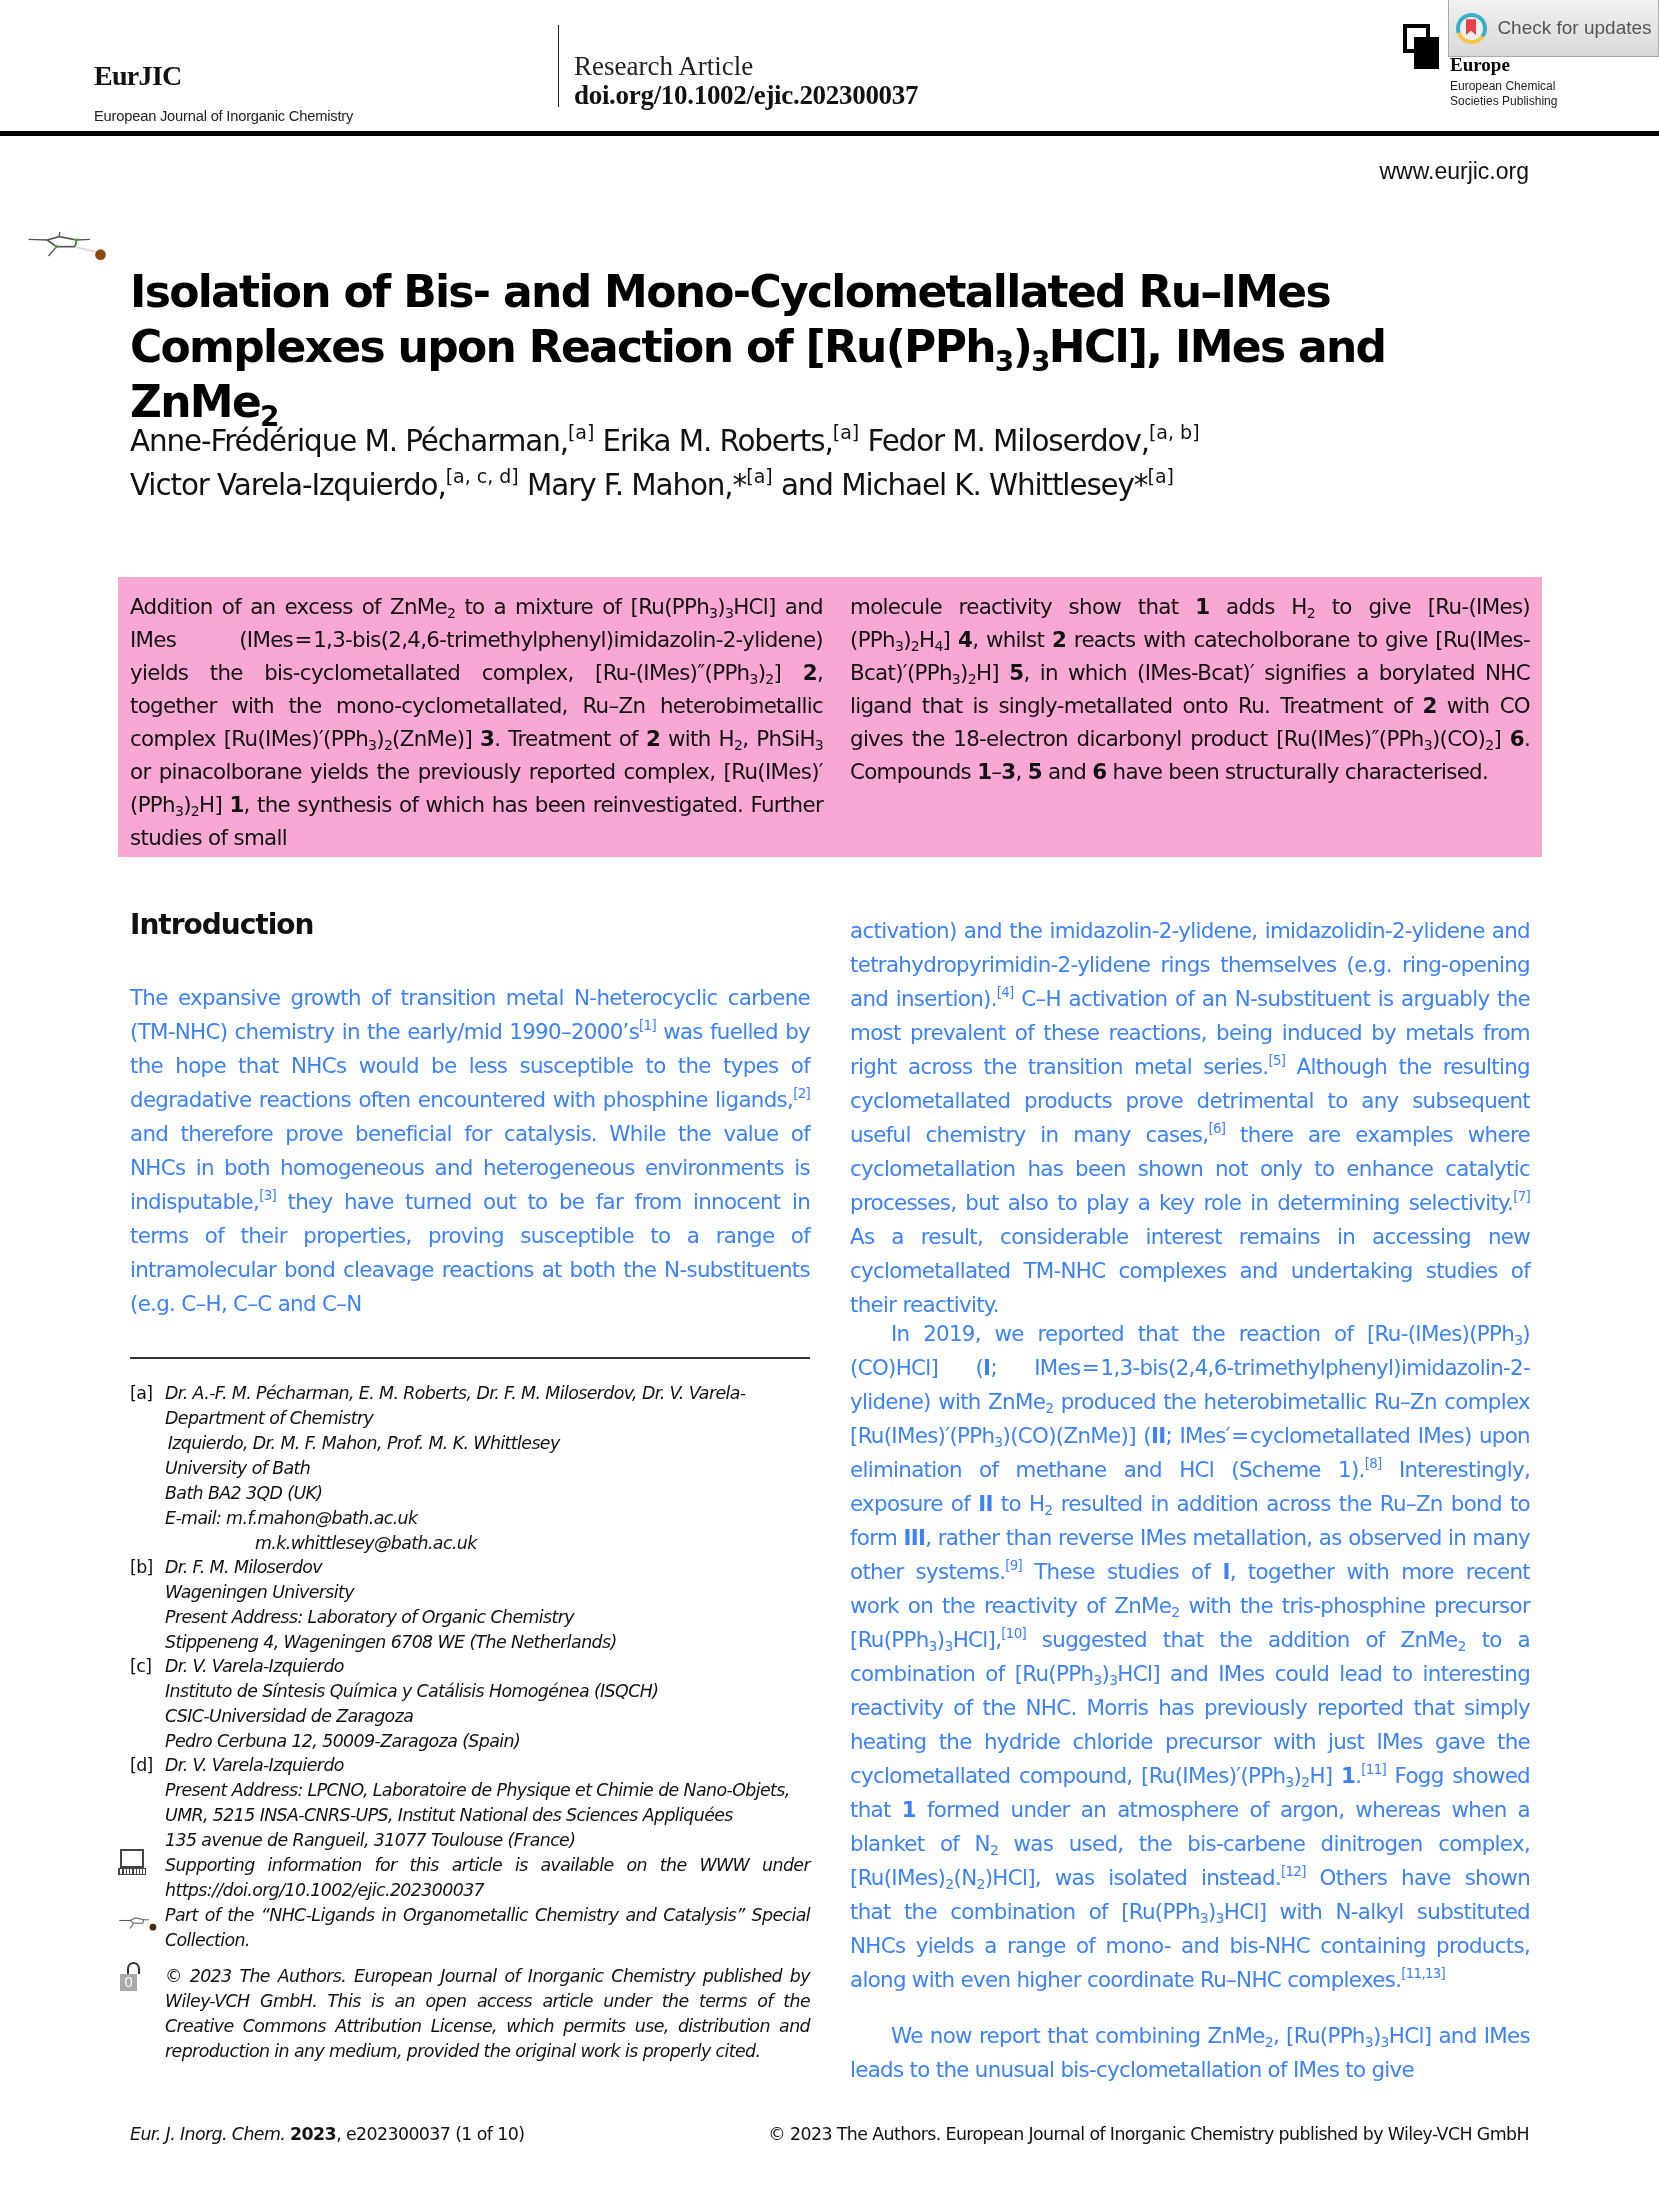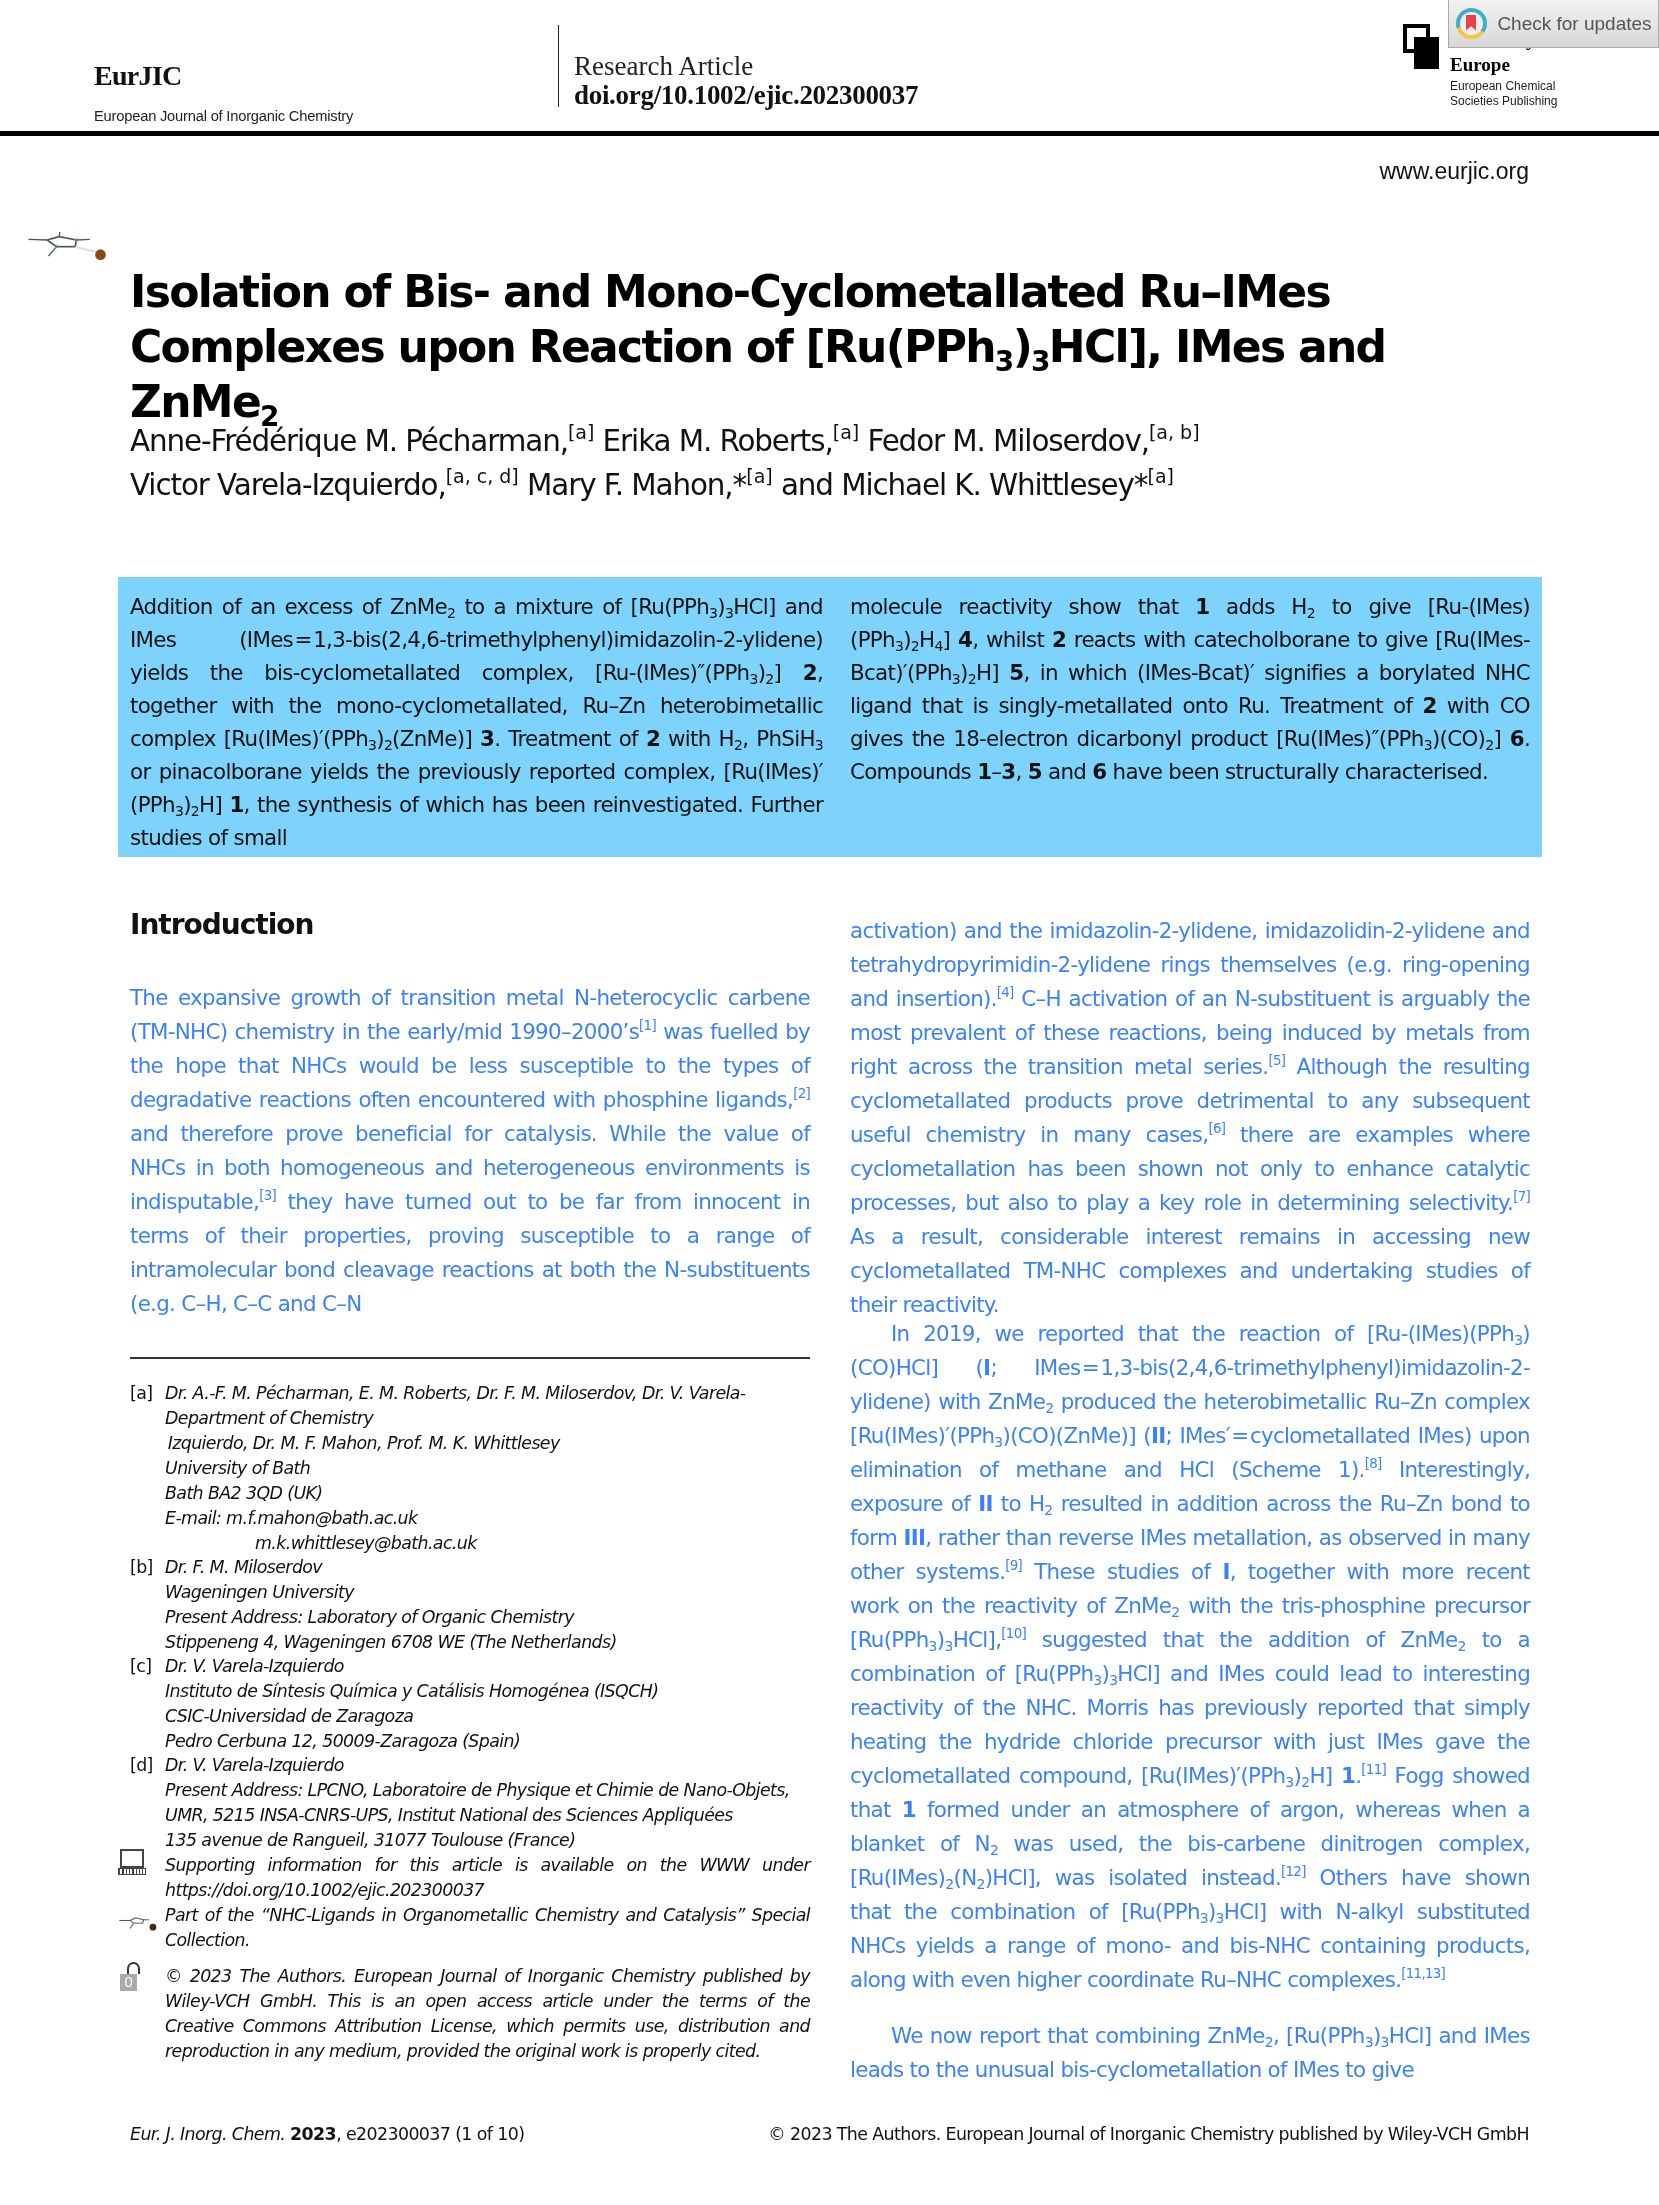--- a/index.html
+++ b/index.html
@@ -14,38 +14,38 @@
   .hdr-article { position: absolute; left: 574px; top: 52px; }
   .hdr-article .type { font-family: "Liberation Serif", serif; font-size: 27px; color: #222; line-height: 1.05; }
   .hdr-article .doi { font-family: "Liberation Serif", serif; font-weight: bold; font-size: 27px; color: #111; line-height: 1.15; letter-spacing: -0.3px; }
 
   .pub-logo { position: absolute; left: 1403px; top: 24px; width: 40px; height: 47px; }
   .pub-logo .sq1 { position: absolute; left: 0; top: 0; width: 27px; height: 29.4px; border: 4.7px solid #000; background: #fff; }
   .pub-logo .sq2 { position: absolute; left: 10.7px; top: 13.4px; width: 25.4px; height: 32px; background: #000; }
   .pub-name { position: absolute; left: 1450px; top: 27px; font-family: "Liberation Serif", serif; font-weight: bold; font-size: 19px; line-height: 25.4px; color: #000; }
   .pub-sub { position: absolute; left: 1450px; top: 79px; font-family: "Liberation Sans", sans-serif; font-size: 12px; line-height: 14.7px; color: #222; }
 
-  .check-updates { position: absolute; left: 1448px; top: 0; width: 211px; height: 48px; background: linear-gradient(#f2f2f2, #d8d8d8); border: 0.7px solid #aaa; border-top: none; display: flex; align-items: center; padding-left: 6.7px; cursor: pointer; }
+  .check-updates { position: absolute; left: 1448px; top: 0; width: 211px; height: 57px; background: linear-gradient(#f2f2f2, #d8d8d8); border: 0.7px solid #aaa; border-top: none; display: flex; align-items: center; padding-left: 6.7px; cursor: pointer; }
   .check-updates .cu-icon { width: 31px; height: 31px; border-radius: 50%; position: relative; background: conic-gradient(#3ab0c8 0 35%, #f2c744 35% 70%, #3ab0c8 70% 100%); }
   .check-updates .cu-icon::before { content: ""; position: absolute; left: 4px; top: 4px; width: 23px; height: 23px; border-radius: 50%; background: #eee; }
   .check-updates .cu-icon::after { content: ""; position: absolute; left: 10px; top: 6.7px; width: 10.7px; height: 16px; background: #e8414a; clip-path: polygon(0 0, 100% 0, 100% 100%, 50% 72%, 0 100%); }
   .check-updates .cu-label { margin-left: 10.7px; font-family: "Liberation Sans", sans-serif; font-size: 19px; color: #555; }
 
   .hdr-rule { position: absolute; left: 0; top: 131px; width: 1660px; height: 4.7px; background: #000; }
   .site-url { position: absolute; right: 131px; top: 158px; font-family: "Liberation Sans", sans-serif; font-size: 23px; color: #111; }
 
   
   .collection-icon { position: absolute; left: 23px; top: 228px; width: 87px; height: 40px; }
   .title { position: absolute; left: 130px; top: 236px; width: 1339px; font-family: "DejaVu Sans", sans-serif; font-weight: bold; font-size: 44px; line-height: 55px; letter-spacing: -1.7px; color: #000; margin-top: 28px; }
   .title sub { font-size: 28px; line-height: 0; vertical-align: -9.4px; }
   .authors { position: absolute; left: 130px; top: 419px; width: 1339px; font-family: "DejaVu Sans", sans-serif; font-size: 29.4px; line-height: 44px; letter-spacing: -1.1px; color: #111; }
   .authors sup { font-size: 19px; line-height: 0; vertical-align: 12px; letter-spacing: 0; }
 
   
-  .abstract { position: absolute; left: 118px; top: 577px; width: 1424px; height: 280px; background: #7dd3fc; }
+  .abstract { position: absolute; left: 118px; top: 577px; width: 1424px; height: 280px; background: #f9a8d4; }
   .abstract .col { position: absolute; top: 13.4px; font-family: "DejaVu Sans", sans-serif; font-size: 21.4px; line-height: 33px; letter-spacing: -0.7px; text-align: justify; color: #111; }
   .abstract .col.left { left: 12px; width: 693px; }
   .abstract .col.right { left: 732px; width: 680px; }
 
   .p sub, .abstract sub { font-size: 14px; line-height: 0; vertical-align: -4px; }
   .p sup, .fn sup { font-size: 13.4px; line-height: 0; vertical-align: 9.4px; }
   b { font-weight: bold; }
 
   
   .section-heading { position: absolute; left: 130px; top: 908px; font-family: "DejaVu Sans", sans-serif; font-weight: bold; font-size: 28px; letter-spacing: -1px; color: #111; }

